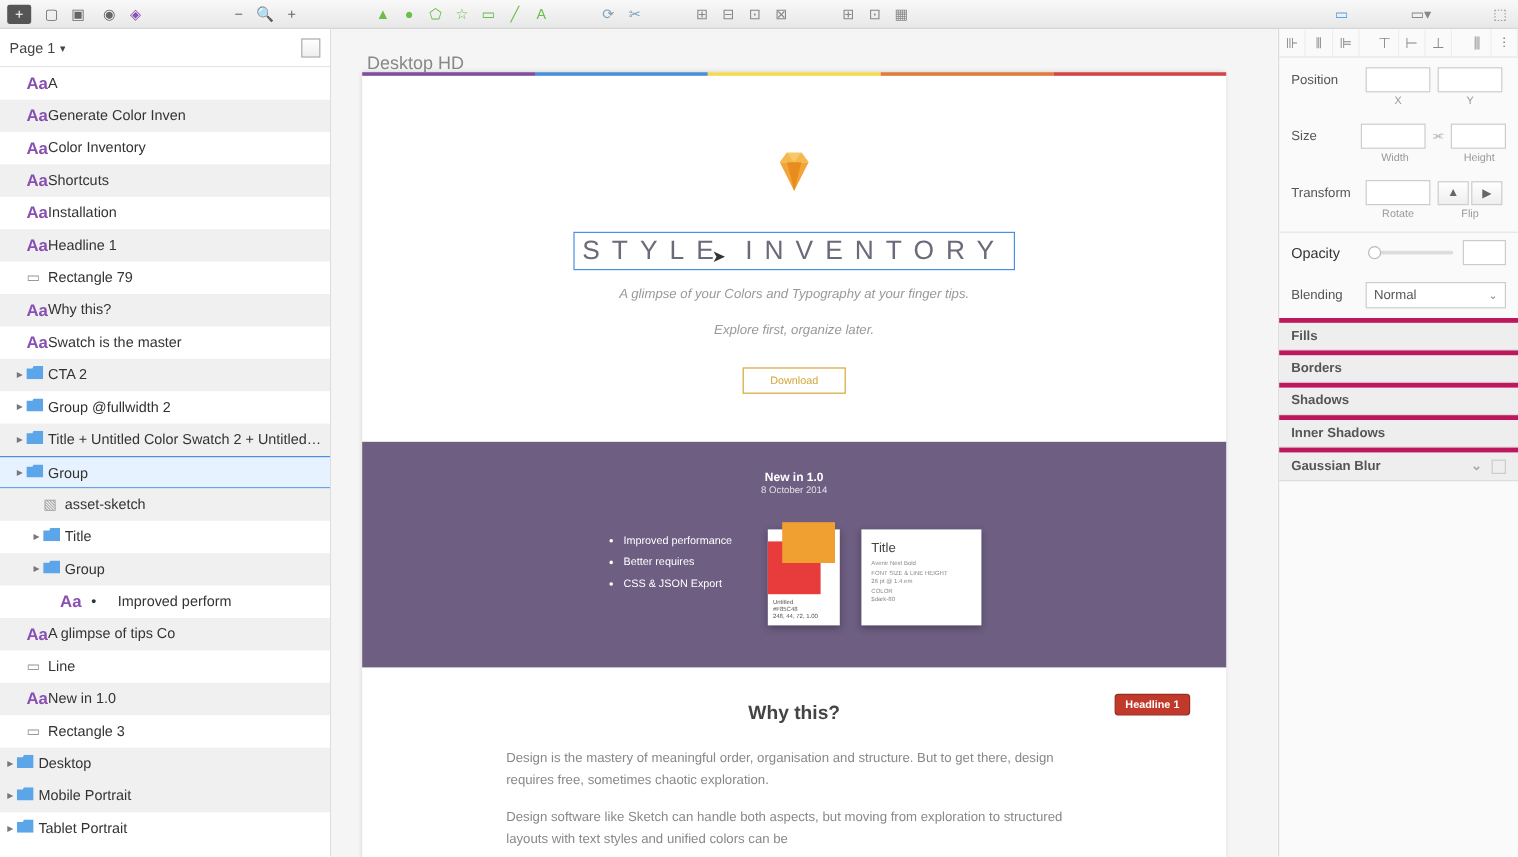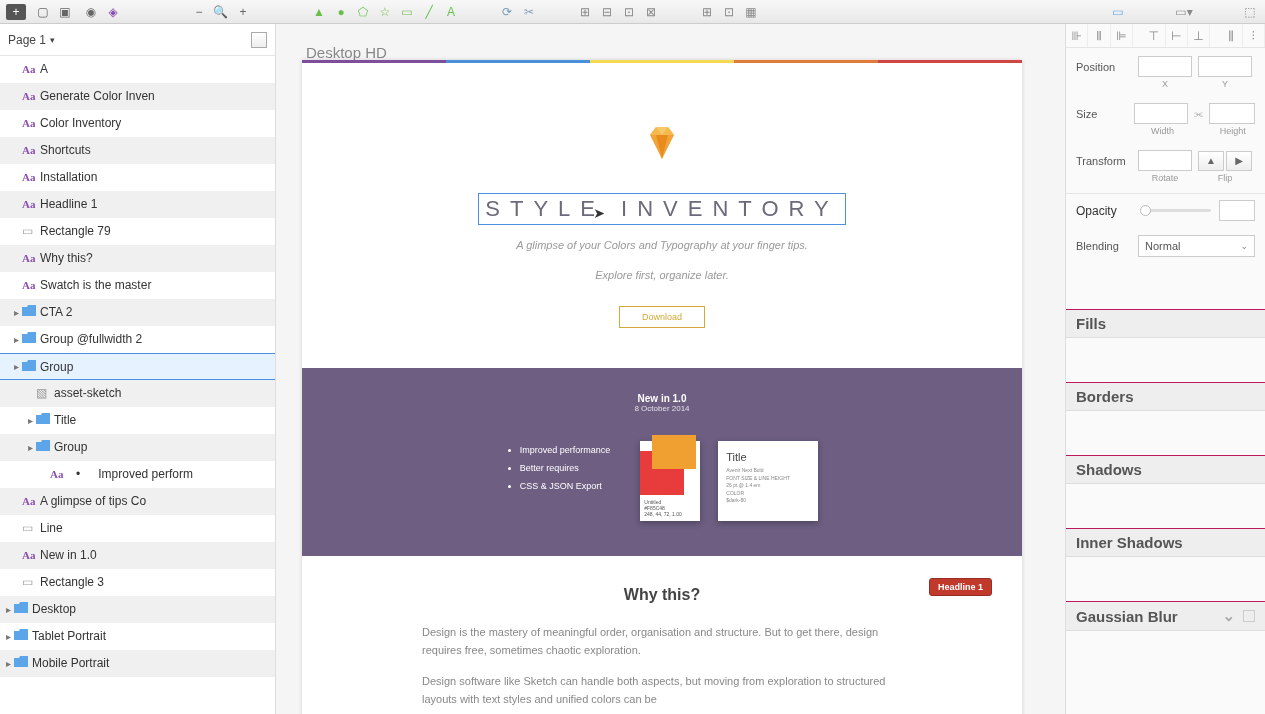--- a/index.html
+++ b/index.html
@@ -9,21 +9,21 @@
 .toolbar .spacer { flex: 1; }
 .tool-group { display: flex; gap: 4px; align-items: center; }
 .tool-icon { width: 18px; height: 18px; display: flex; align-items: center; justify-content: center; color: #666; }
 .main { flex: 1; display: flex; overflow: hidden; }
 .sidebar-left { width: 276px; border-right: 1px solid #ddd; background: #fff; display: flex; flex-direction: column; }
 .page-select { height: 32px; border-bottom: 1px solid #e5e5e5; display: flex; align-items: center; padding: 0 8px; font-size: 12px; color: #444; }
 .page-select .chevron { margin-left: 4px; font-size: 9px; }
 .page-select .grid-icon { margin-left: auto; width: 16px; height: 16px; border: 1px solid #aaa; background: linear-gradient(#fff, #eee); }
 .layer-list { flex: 1; overflow-y: auto; }
 .layer { height: 27px; display: flex; align-items: center; padding-left: 14px; font-size: 12px; color: #333; border-bottom: 1px solid transparent; }
-.layer.text-layer .tico { color: #8a4fb3; font-weight: bold; font-size: 11px; width: 18px; font-family: Liberation Serif, serif; }
+.layer.text-layer .tico { color: #8a4fb3; font-weight: bold; font-size: 14px; width: 18px; }
 .layer.shape-layer .tico { color: #999; width: 18px; }
 .layer.folder .tico { color: #5ca5e8; width: 18px; }
 .layer.image-layer .tico { color: #999; width: 18px; }
 .layer .disc { width: 6px; font-size: 10px; color: #777; margin-right: 2px; }
 .layer.has-children .disc::before { content: "▸"; }
 .layer.selected { background: #e6f2ff; border: 1px solid #4a90e2; border-left: none; border-right: none; }
 .layer.alt { background: #f0f0f0; }
 .layer.indent1 { padding-left: 28px; }
 .layer.indent2 { padding-left: 42px; }
 .layer .label { white-space: nowrap; overflow: hidden; text-overflow: ellipsis; flex: 1; }
@@ -65,21 +65,21 @@
 .prop-input { width: 54px; height: 21px; border: 1px solid #ccc; background: #fff; font-size: 10px; text-align: center; }
 .prop-sublabel { font-size: 9px; color: #999; text-align: center; width: 54px; }
 .sublabel-row { display: flex; padding: 0 10px 6px; gap: 6px; }
 .sublabel-row .spacer56 { width: 56px; }
 .link-icon { width: 10px; text-align: center; color: #aaa; font-size: 10px; }
 .flip-btns { display: flex; gap: 2px; }
 .flip-btn { width: 26px; height: 20px; border: 1px solid #ccc; background: linear-gradient(#fff,#eee); display: flex; align-items: center; justify-content: center; font-size: 10px; color: #666; }
 .slider-row { display: flex; align-items: center; padding: 6px 10px; gap: 8px; }
 .slider-track { flex: 1; height: 3px; background: #ddd; border-radius: 2px; position: relative; }
 .slider-thumb { position: absolute; left: 0; top: -4px; width: 11px; height: 11px; background: #fff; border: 1px solid #bbb; border-radius: 50%; }
-.section-header { background: #eeeeee; border-top: 1px solid #be185d; border-bottom: 1px solid #ddd; padding: 5px 10px; font-size: 15px; font-weight: 600; color: #555; display: flex; align-items: center; margin-top: 44px; }
+.section-header { background: #eeeeee; border-top: 4px solid #be185d; border-bottom: 1px solid #ddd; padding: 5px 10px; font-size: 11px; font-weight: 600; color: #555; display: flex; align-items: center; }
 .section-header .add { margin-left: auto; color: #aaa; }
 .blend-select { flex: 1; height: 22px; border: 1px solid #ccc; background: #fff; font-size: 11px; padding: 0 6px; display: flex; align-items: center; }
 .blend-select .chev { margin-left: auto; font-size: 9px; color: #888; }
 </style>
 </head>
 <body>
 
 <div class="app">
   <div class="toolbar">
     <div class="tool-group">
@@ -194,20 +194,27 @@
               </svg></span>
             <span class="label">CTA 2</span>
           </div>
           <div class="layer folder has-children">
             <span class="disc"></span>
             <span class="tico"><svg width="14" height="11" viewBox="0 0 14 11">
                 <path d="M0 2 L5 2 L6 0 L14 0 L14 11 L0 11 Z" fill="#5ca5e8"></path>
               </svg></span>
             <span class="label">Group @fullwidth 2</span>
           </div>
+          <div class="layer folder alt has-children">
+            <span class="disc"></span>
+            <span class="tico"><svg width="14" height="11" viewBox="0 0 14 11">
+                <path d="M0 2 L5 2 L6 0 L14 0 L14 11 L0 11 Z" fill="#5ca5e8"></path>
+              </svg></span>
+            <span class="label">Title + Untitled Color Swatch 2 + Untitled…</span>
+          </div>
           <div class="layer folder selected has-children">
             <span class="disc"></span>
             <span class="tico"><svg width="14" height="11" viewBox="0 0 14 11">
                 <path d="M0 2 L5 2 L6 0 L14 0 L14 11 L0 11 Z" fill="#5ca5e8"></path>
               </svg></span>
             <span class="label">Group</span>
           </div>
           <div class="layer image-layer alt indent1">
             <span class="disc"></span>
             <span class="tico">▧</span>
@@ -253,33 +260,33 @@
             <span class="tico">▭</span>
             <span class="label">Rectangle 3</span>
           </div>
           <div class="layer folder alt has-children" style="padding-left: 6px;">
             <span class="disc"></span>
             <span class="tico"><svg width="14" height="11" viewBox="0 0 14 11">
                 <path d="M0 2 L5 2 L6 0 L14 0 L14 11 L0 11 Z" fill="#5ca5e8"></path>
               </svg></span>
             <span class="label">Desktop</span>
           </div>
+          <div class="layer folder alt has-children" style="padding-left: 6px;">
+            <span class="disc"></span>
+            <span class="tico"><svg width="14" height="11" viewBox="0 0 14 11">
+                <path d="M0 2 L5 2 L6 0 L14 0 L14 11 L0 11 Z" fill="#5ca5e8"></path>
+              </svg></span>
+            <span class="label">Mobile Portrait</span>
+          </div>
           <div class="layer folder has-children" style="padding-left: 6px;">
             <span class="disc"></span>
             <span class="tico"><svg width="14" height="11" viewBox="0 0 14 11">
                 <path d="M0 2 L5 2 L6 0 L14 0 L14 11 L0 11 Z" fill="#5ca5e8"></path>
               </svg></span>
             <span class="label">Tablet Portrait</span>
-          </div>
-          <div class="layer folder alt has-children" style="padding-left: 6px;">
-            <span class="disc"></span>
-            <span class="tico"><svg width="14" height="11" viewBox="0 0 14 11">
-                <path d="M0 2 L5 2 L6 0 L14 0 L14 11 L0 11 Z" fill="#5ca5e8"></path>
-              </svg></span>
-            <span class="label">Mobile Portrait</span>
           </div>
         </div>
     </div>
 
     <div class="canvas-area">
       <div class="artboard-title">Desktop HD</div>
       <div class="artboard">
         <div class="rainbow" id="rainbow">
             <div style="background: rgb(125, 79, 155);"></div>
             <div style="background: rgb(74, 144, 217);"></div>

